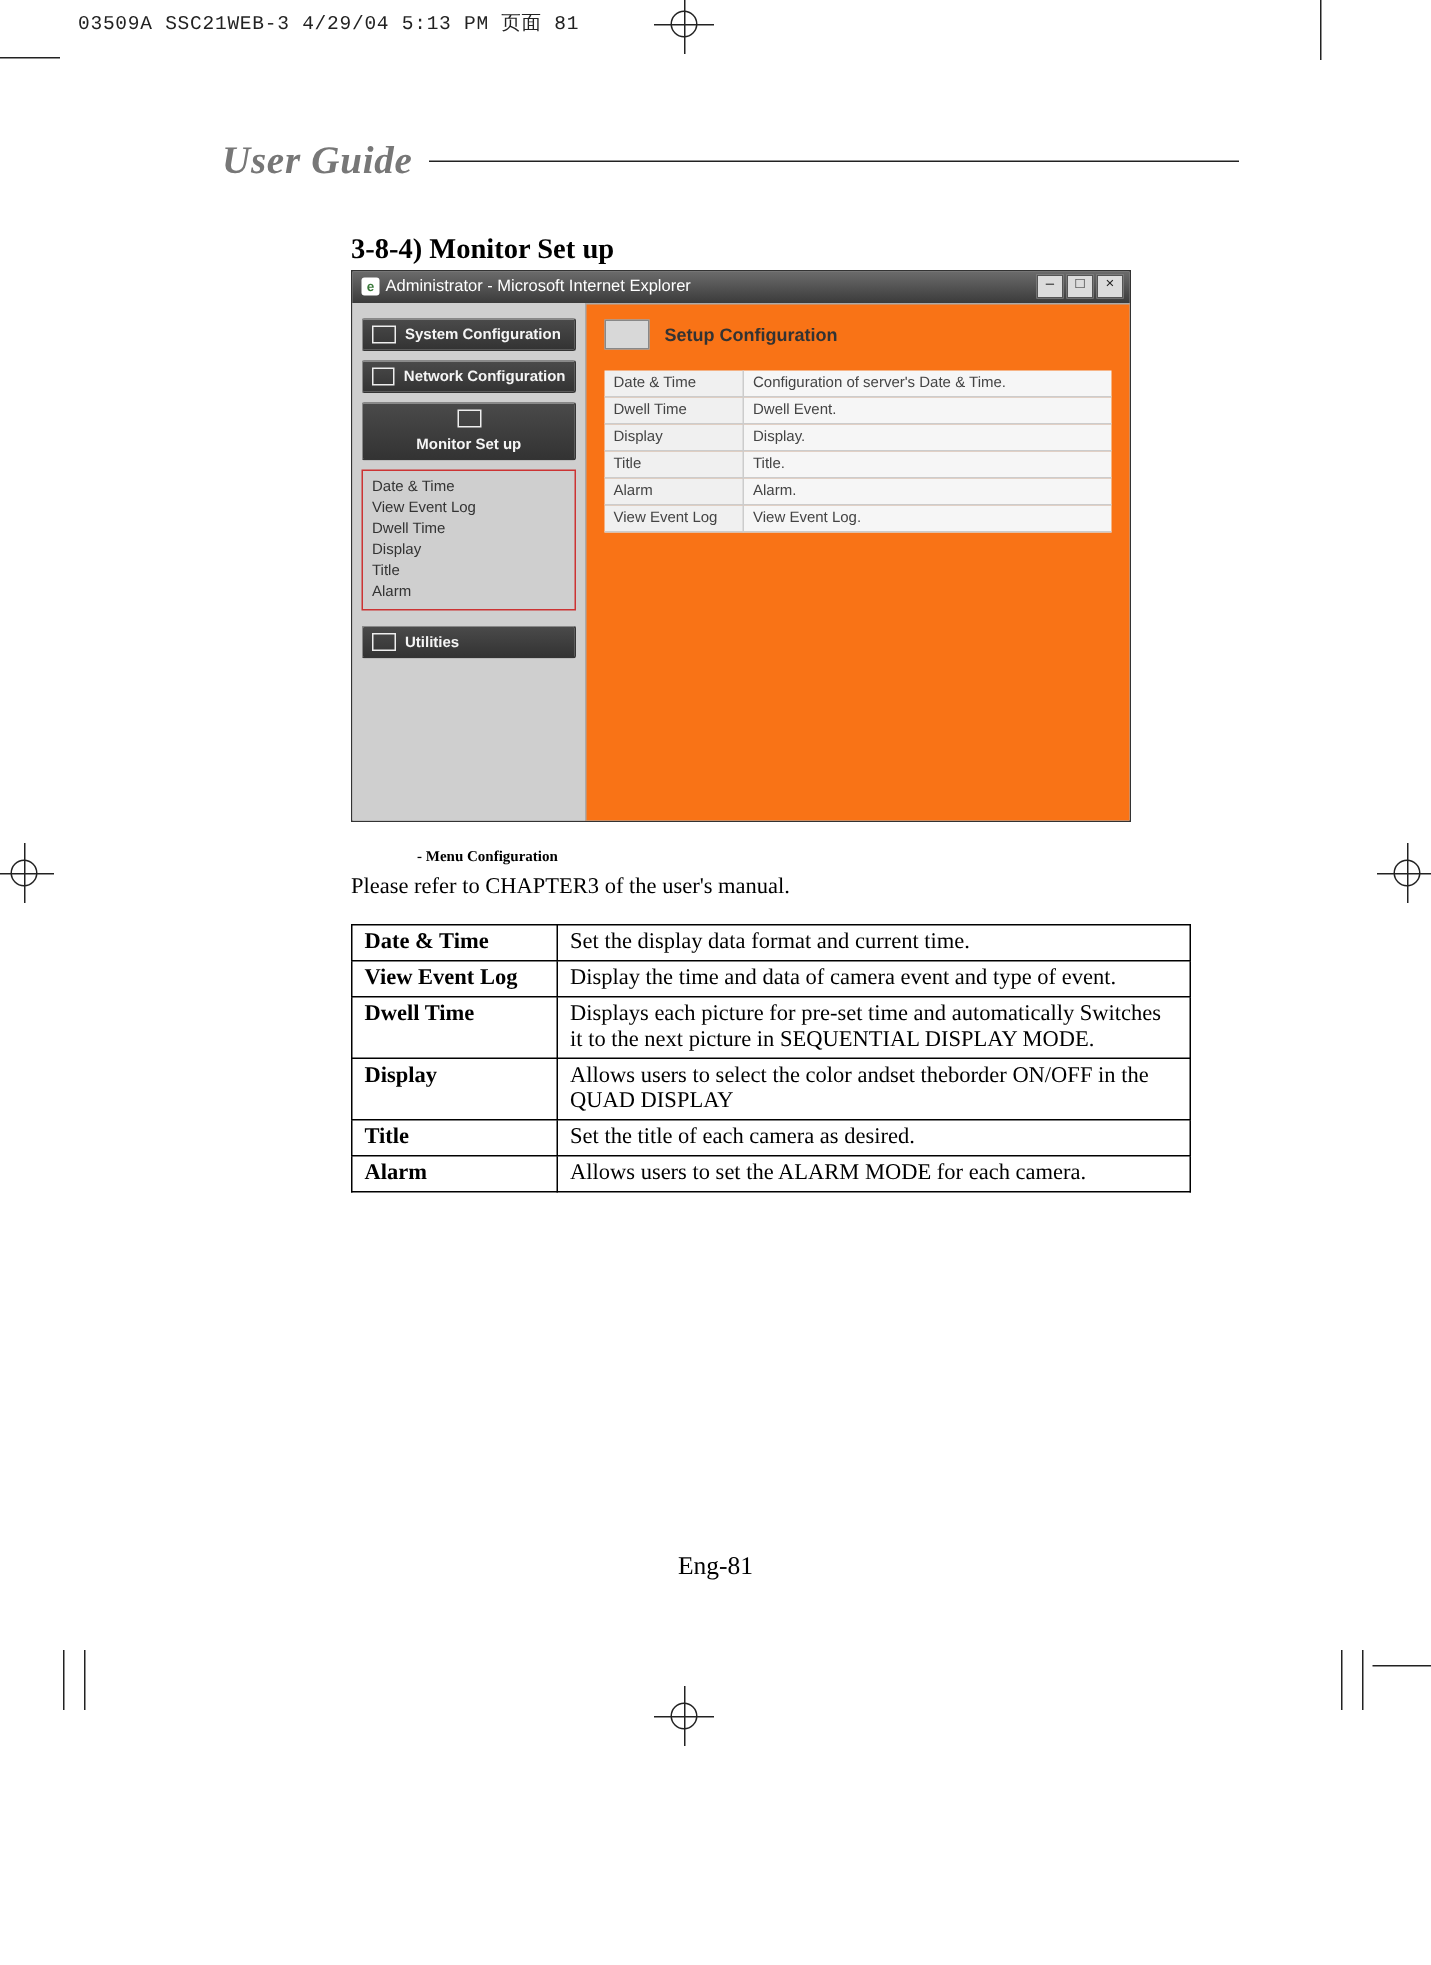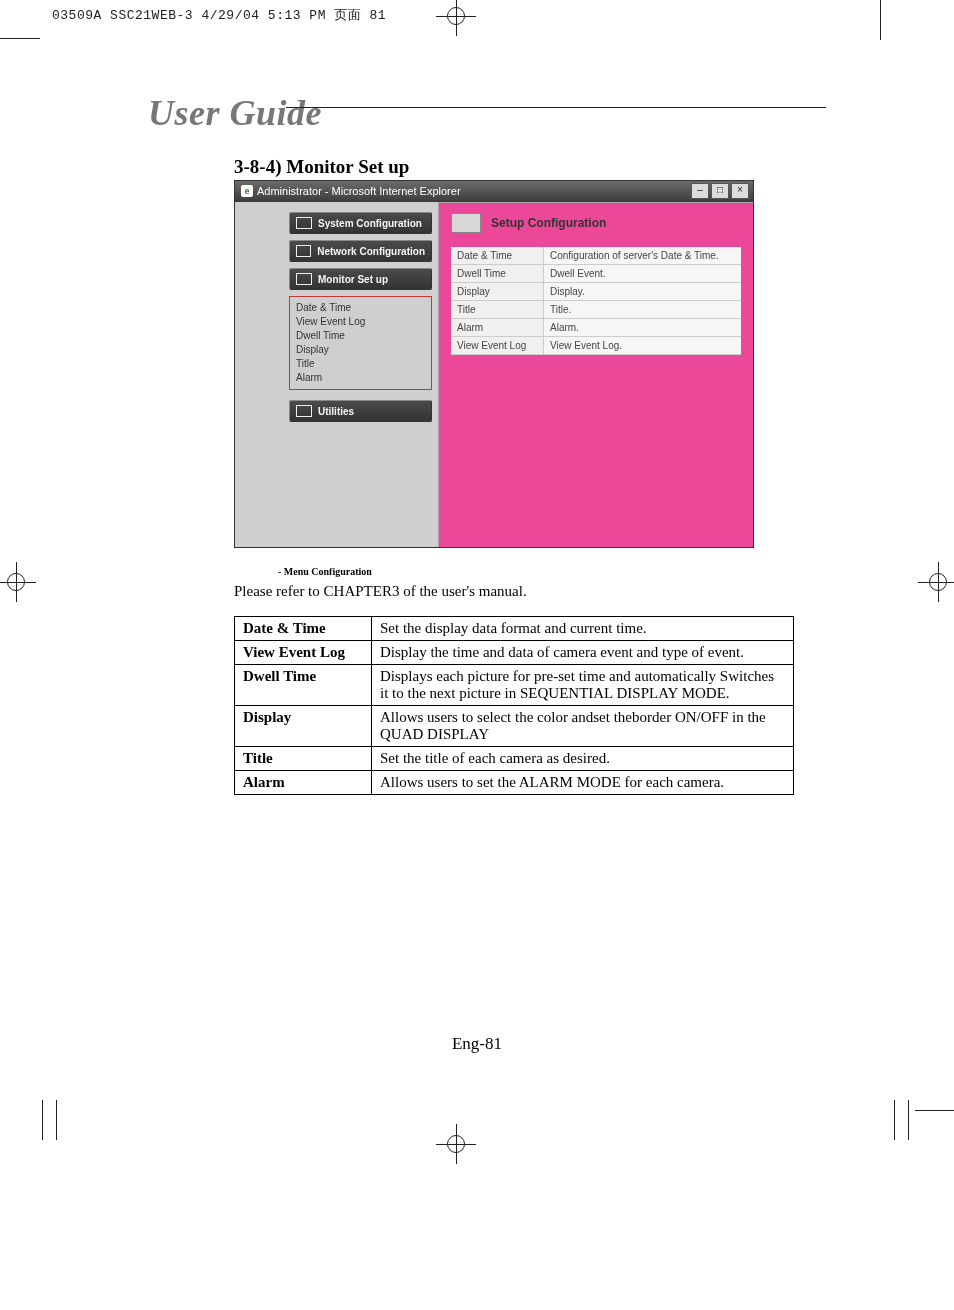--- a/index.html
+++ b/index.html
@@ -53,21 +53,21 @@
   .section-header {
     position: absolute;
     left: 148px;
     top: 92px;
     width: 678px;
   }
   .section-header .title-img {
     font-family: Georgia, "Times New Roman", serif;
     font-style: italic;
     font-weight: 700;
-    font-size: 36px;
+    font-size: 26px;
     color: #777;
     letter-spacing: 0.5px;
     position: relative;
   }
   .section-header .rule {
     position: absolute;
     top: 15px;
     left: 138px;
     right: 0;
     height: 1px;
@@ -117,21 +117,20 @@
   .ie-controls { display: flex; gap: 2px; }
   .ie-controls .btn {
     width: 16px; height: 14px; background: #dcdcdc; border: 1px solid #555;
     font-size: 10px; line-height: 12px; text-align: center; color: #222;
   }
 
   .ie-body {
     display: flex;
     background: #cfcfcf;
     min-height: 345px;
-    padding-left: 48px;
   }
   .nav-col {
     width: 155px;
     padding: 10px 6px;
     box-sizing: border-box;
     background: #cfcfcf;
   }
   .nav-btn {
     background: linear-gradient(#4a4a4a, #333);
     color: #f5f5f5;
@@ -142,35 +141,35 @@
     border-radius: 2px;
     margin-bottom: 6px;
     display: flex;
     align-items: center;
     gap: 6px;
     white-space: nowrap;
   }
   .nav-btn .ico {
     width: 14px; height: 10px; border: 1px solid #eee; display: inline-block;
   }
-  .nav-btn.active { white-space: normal; }
+  .nav-btn.active { white-space: normal; flex-direction: column; }
   .sub-list {
     border: 1px solid #cc3333;
     background: #cfcfcf;
     padding: 4px 6px;
     margin: 4px 0 10px 0;
   }
   .sub-list div {
     font-size: 10px;
     color: #333;
     line-height: 14px;
   }
   .content-pane {
     flex: 1;
-    background: #ec4899;
+    background: #f97316;
     border-top: 1px solid #aaa;
     border-left: 1px solid #aaa;
     padding: 10px 12px;
     box-sizing: border-box;
   }
   .pane-header {
     display: flex; align-items: center; gap: 10px;
     font-size: 12px; font-weight: bold; color: #333;
     margin-bottom: 14px;
   }

